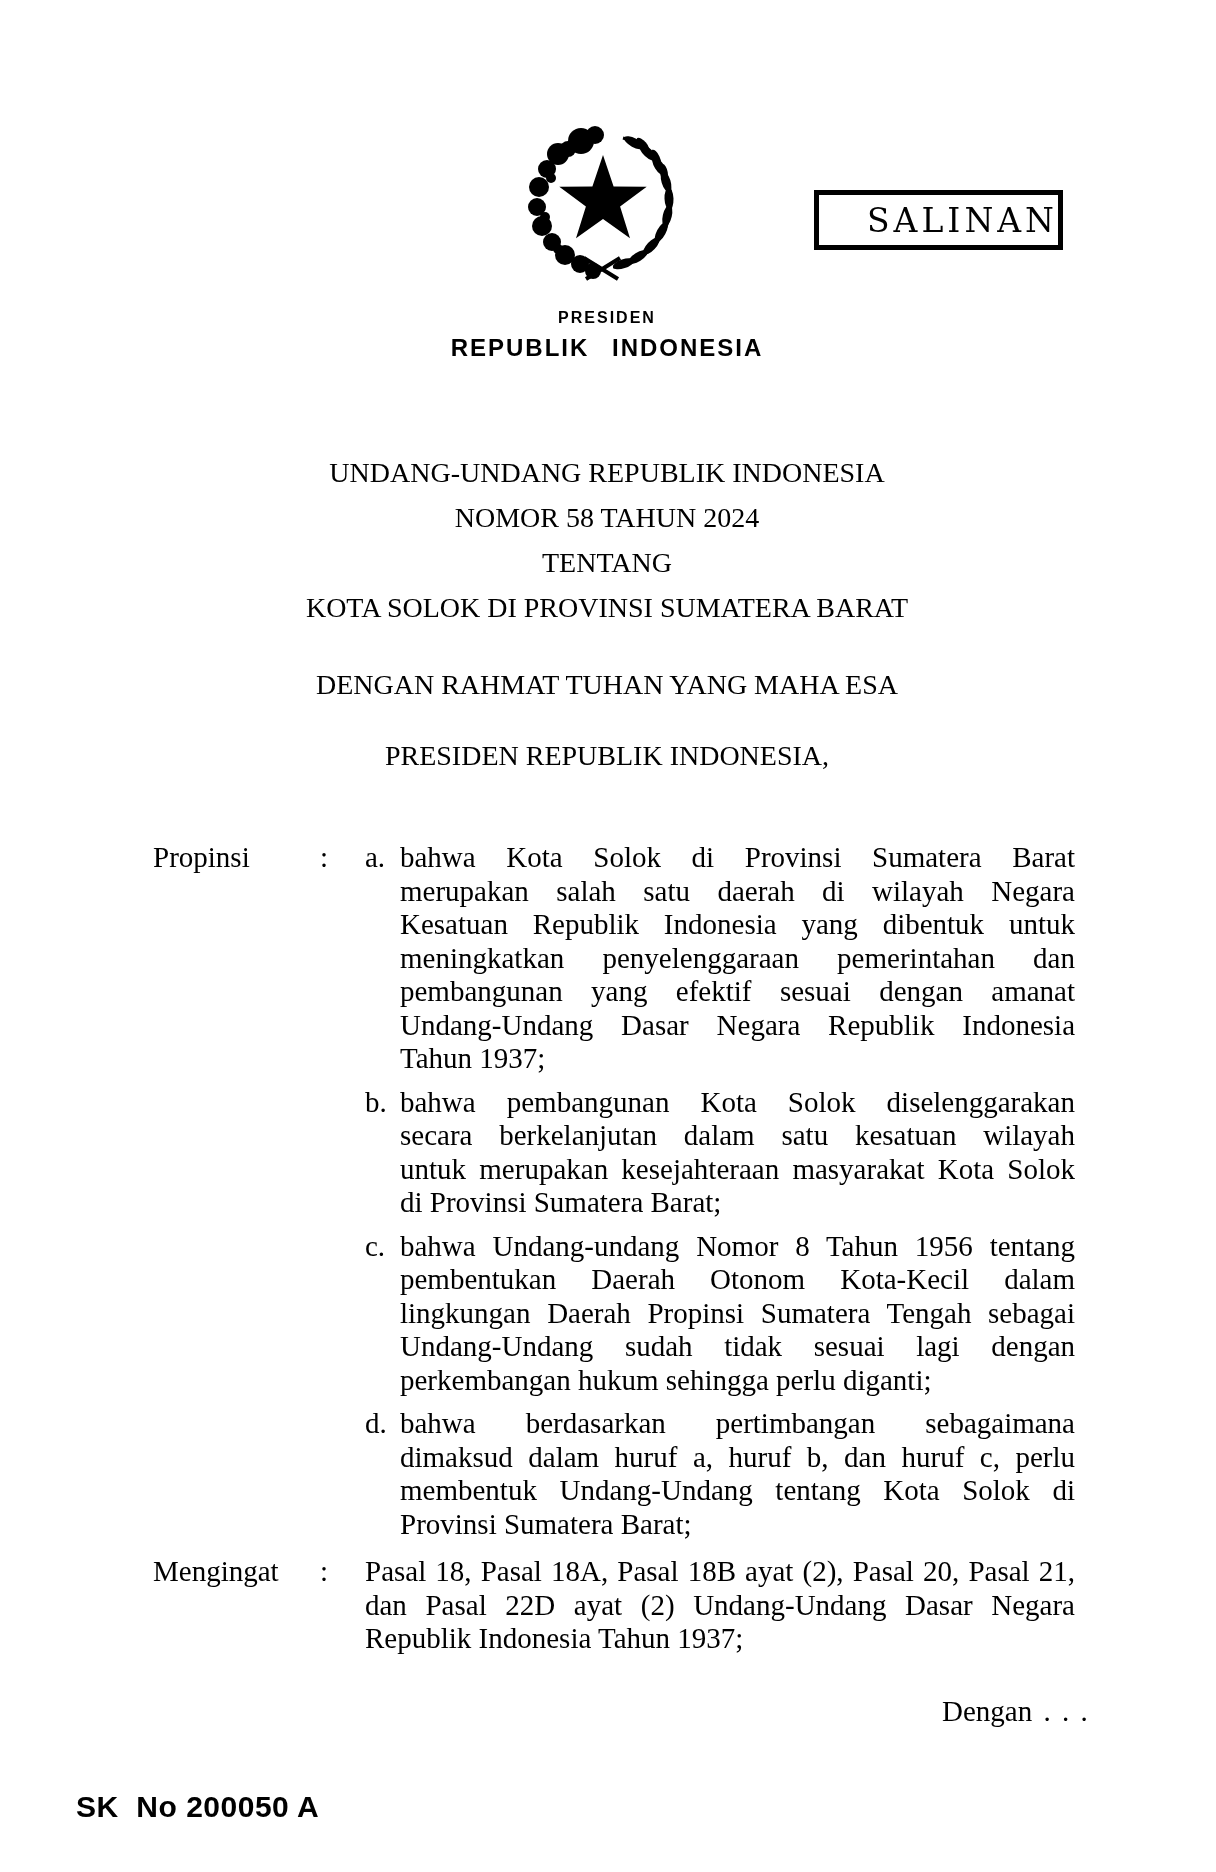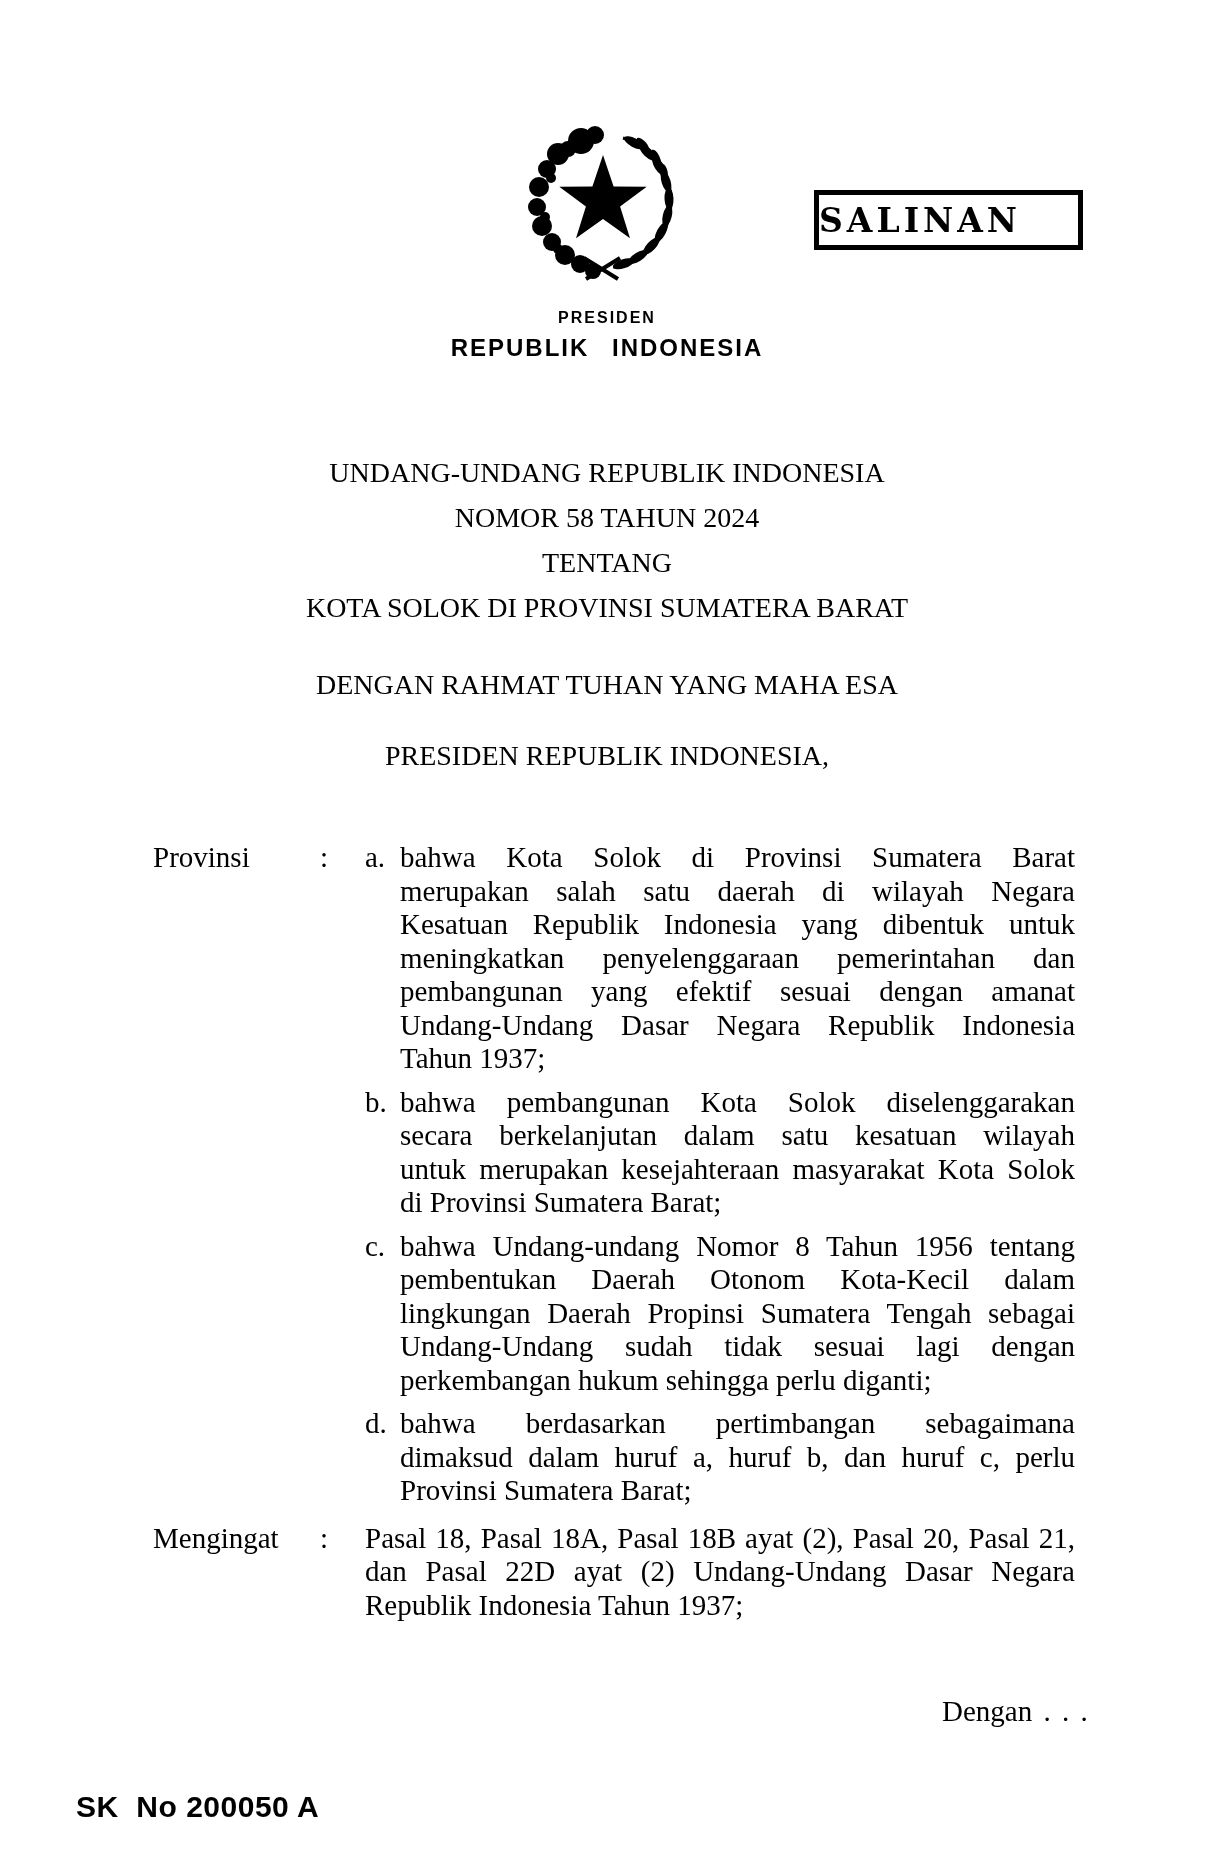--- a/index.html
+++ b/index.html
@@ -21,26 +21,26 @@
     position: absolute; left: 150px; top: 303px; width: 914px;
     text-align: center;
     font-family: "Liberation Sans", sans-serif;
     font-weight: bold;
   }
   .letterhead .lh1 { font-size: 16px; letter-spacing: 2px; line-height: 30px; }
   .letterhead .lh2 { font-size: 24px; letter-spacing: 2px; word-spacing: 14px; line-height: 30px; }
   
   .salinan {
     position: absolute; left: 814px; top: 190px;
-    width: 269px; height: 60px;
+    width: 249px; height: 60px;
     border: 5px solid #000;
     box-sizing: border-box;
-    display: flex; align-items: center; justify-content: flex-start;
+    display: flex; align-items: center; justify-content: flex-end;
     font-family: "DejaVu Serif", serif;
-    font-weight: bold; font-size: 33px; letter-spacing: 4px;
+    font-weight: normal; font-size: 33px; letter-spacing: 4px;
   }
   
   .center-col {
     position: absolute; left: 150px; width: 914px;
     text-align: center; font-size: 28px;
   }
   .title-block { top: 450px; }
   .title-block div { line-height: 45px; }
   .invocation  { top: 668px; line-height: 34px; }
   .authority   { top: 739px; line-height: 34px; }
@@ -137,21 +137,21 @@
   <div>KOTA SOLOK DI PROVINSI SUMATERA BARAT</div>
 </div>
 
 <div class="center-col invocation">DENGAN RAHMAT TUHAN YANG MAHA ESA</div>
 
 <div class="center-col authority">PRESIDEN REPUBLIK INDONESIA,</div>
 
 <div class="body-block">
 
   <div class="section">
-    <div class="side-label">Provinsi</div>
+    <div class="side-label">Propinsi</div>
     <div class="side-colon">:</div>
     <div class="items">
 
       <div class="item">
         <div class="letter">a.</div>
         <div class="lines">
           <div class="jl">bahwa Kota Solok di Provinsi Sumatera Barat</div>
           <div class="jl">merupakan salah satu daerah di wilayah Negara</div>
           <div class="jl">Kesatuan Republik Indonesia yang dibentuk untuk</div>
           <div class="jl">meningkatkan penyelenggaraan pemerintahan dan</div>
@@ -180,20 +180,21 @@
           <div class="jl">Undang-Undang sudah tidak sesuai lagi dengan</div>
           <div class="ll">perkembangan hukum sehingga perlu diganti;</div>
         </div>
       </div>
 
       <div class="item">
         <div class="letter">d.</div>
         <div class="lines">
           <div class="jl">bahwa berdasarkan pertimbangan sebagaimana</div>
           <div class="jl">dimaksud dalam huruf a, huruf b, dan huruf c, perlu</div>
+          <div class="jl">membentuk Undang-Undang tentang Kota Solok di</div>
           <div class="ll">Provinsi Sumatera Barat;</div>
         </div>
       </div>
 
     </div>
   </div>
 
   <div class="section mengingat">
     <div class="side-label">Mengingat</div>
     <div class="side-colon">:</div>

